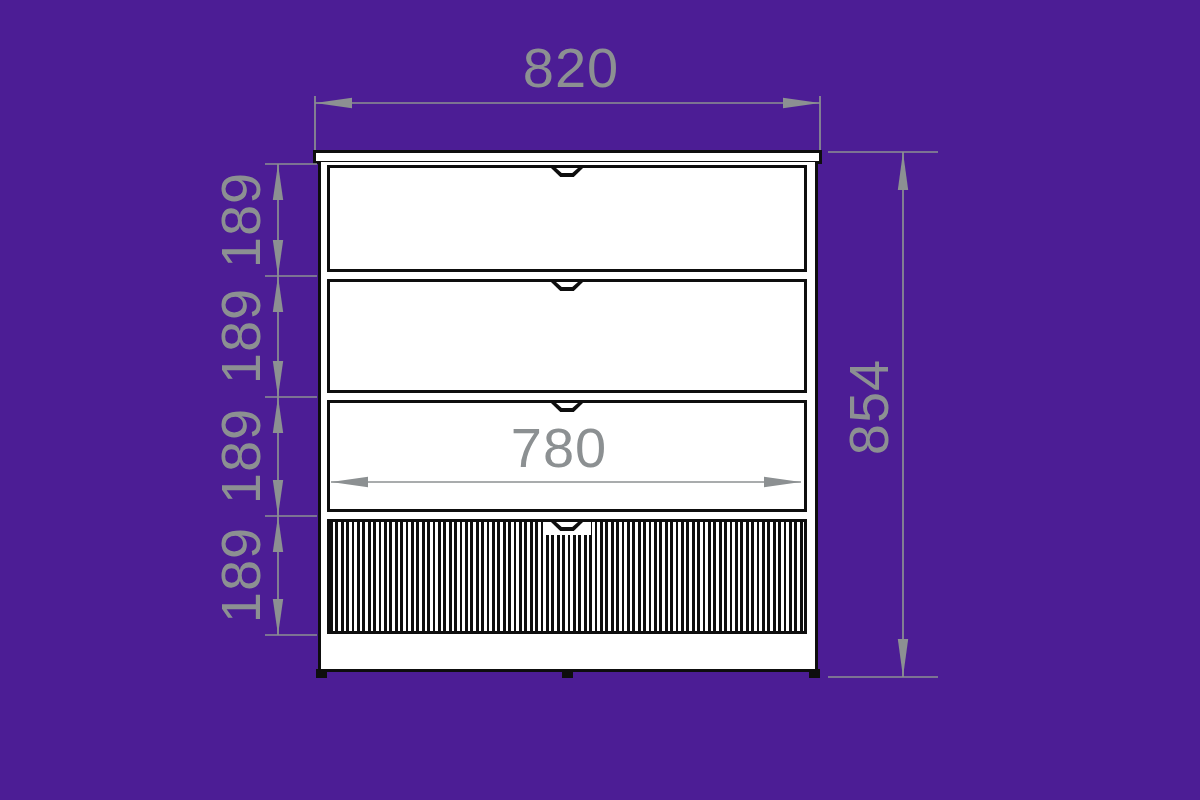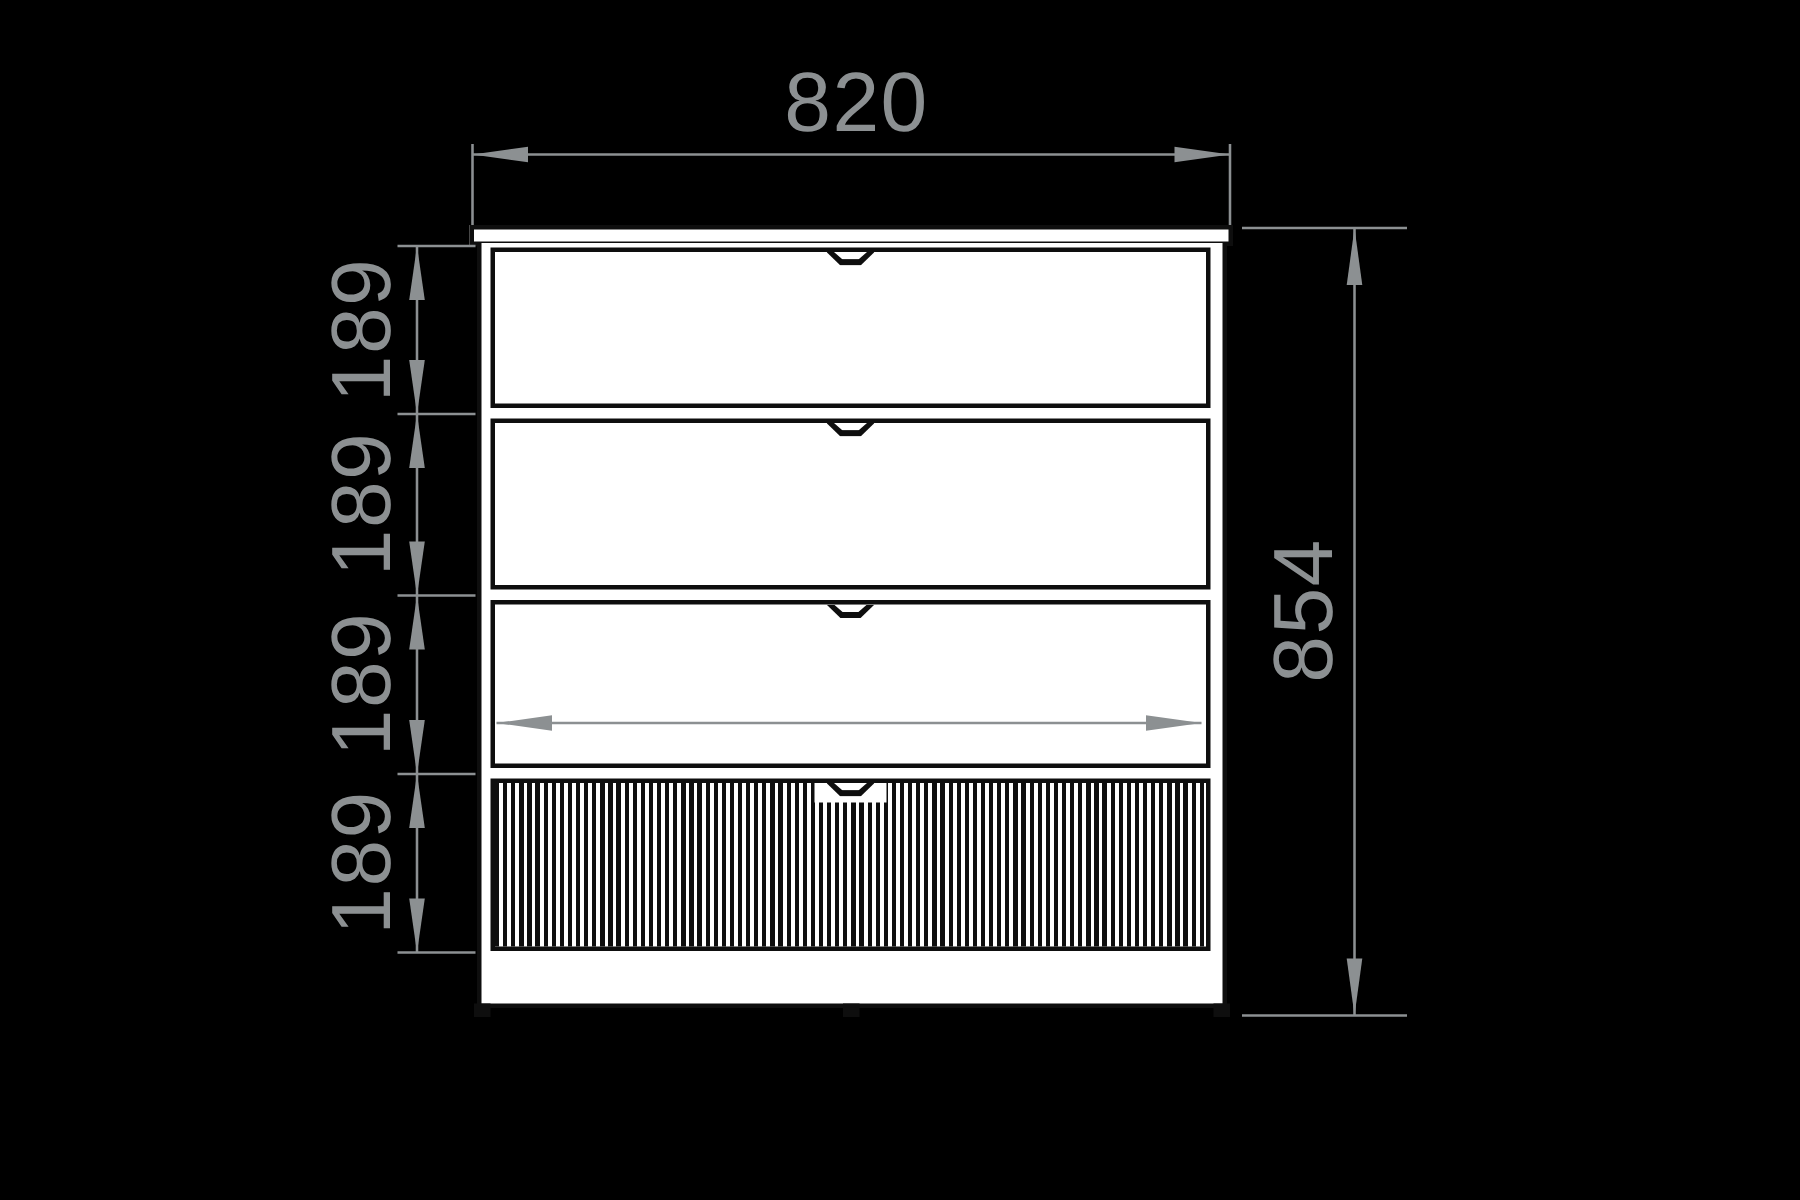--- a/index.html
+++ b/index.html
@@ -1,17 +1,17 @@
 <!DOCTYPE html>
 <html><head>
 <meta charset="utf-8">
 <style>
   html,body{margin:0;padding:0;background:#ffffff;}
   #stage{
-    position:relative;width:1200px;height:800px;background:#000000;overflow:hidden;
+    position:relative;width:1200px;height:800px;background:#4c1d95;overflow:hidden;
     font-family:"Liberation Sans", sans-serif;
   }
   
   .blk{position:absolute;box-sizing:border-box;background:#ffffff;border:3px solid #0e0e0e;}
   #top-panel{left:313px;top:150px;width:509px;height:14px;}
   #body{left:318px;top:162px;width:500px;height:510px;border-top:none;}
   .drawer{position:absolute;box-sizing:border-box;left:327px;width:480px;background:#ffffff;border:3px solid #0e0e0e;}
   #drawer-1{top:165px;height:107px;}
   #drawer-2{top:279px;height:114px;}
   #drawer-3{top:400px;height:112px;}
@@ -97,18 +97,19 @@
       <polygon points="278,516 272.8,480 283.2,480"></polygon>
       <polygon points="278,516 272.8,552 283.2,552"></polygon>
       <polygon points="278,635 272.8,599 283.2,599"></polygon>
       <polygon points="331,482 368,476.8 368,487.2"></polygon>
       <polygon points="801,482 764,476.8 764,487.2"></polygon>
     </g>
   </svg>
 
   <div class="dim-label" id="label-820">820</div>
   <div class="dim-label vert" id="label-854">854</div>
+  <div class="dim-label" id="label-780">780</div>
   <div class="dim-label vert" id="label-189-1">189</div>
   <div class="dim-label vert" id="label-189-2">189</div>
   <div class="dim-label vert" id="label-189-3">189</div>
   <div class="dim-label vert" id="label-189-4">189</div>
 
 </div>
 
 </body></html>

